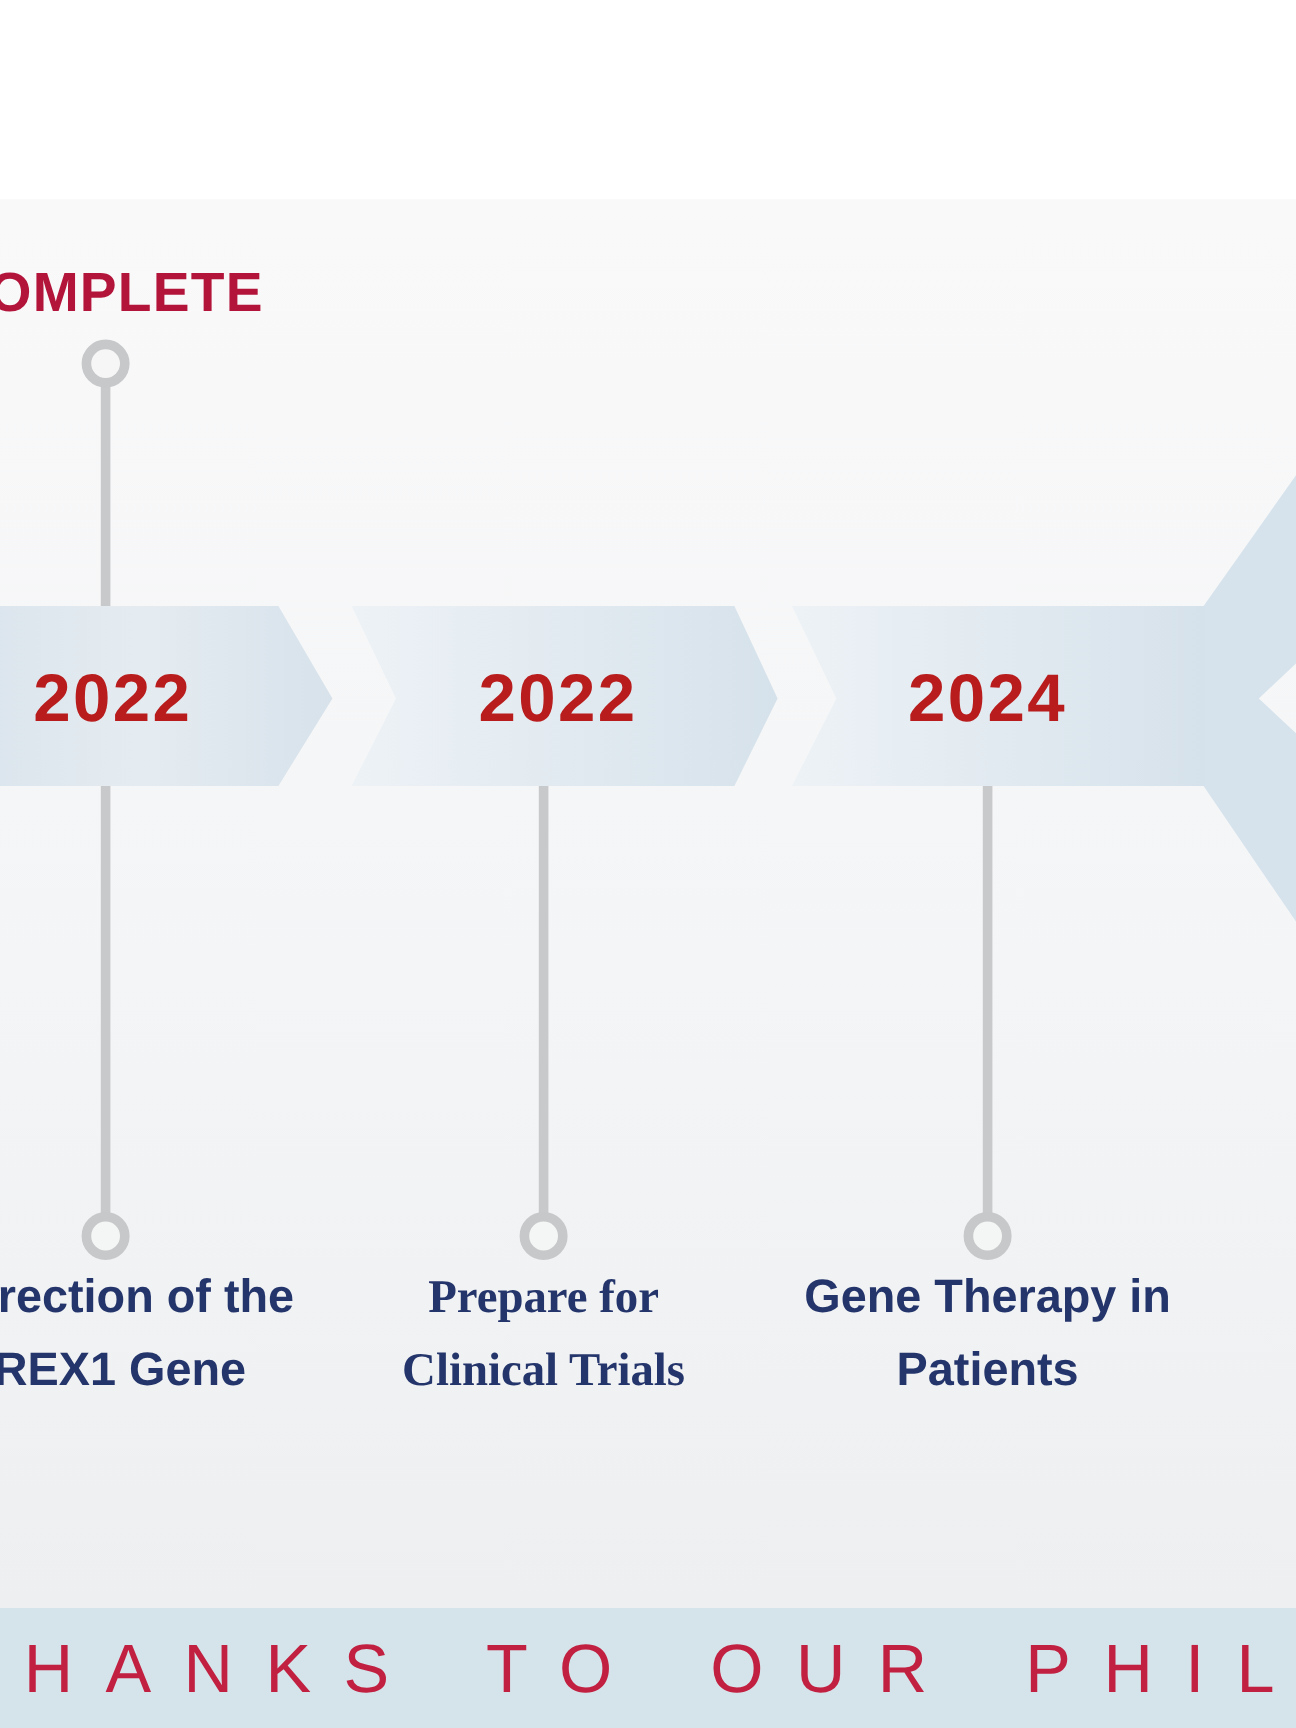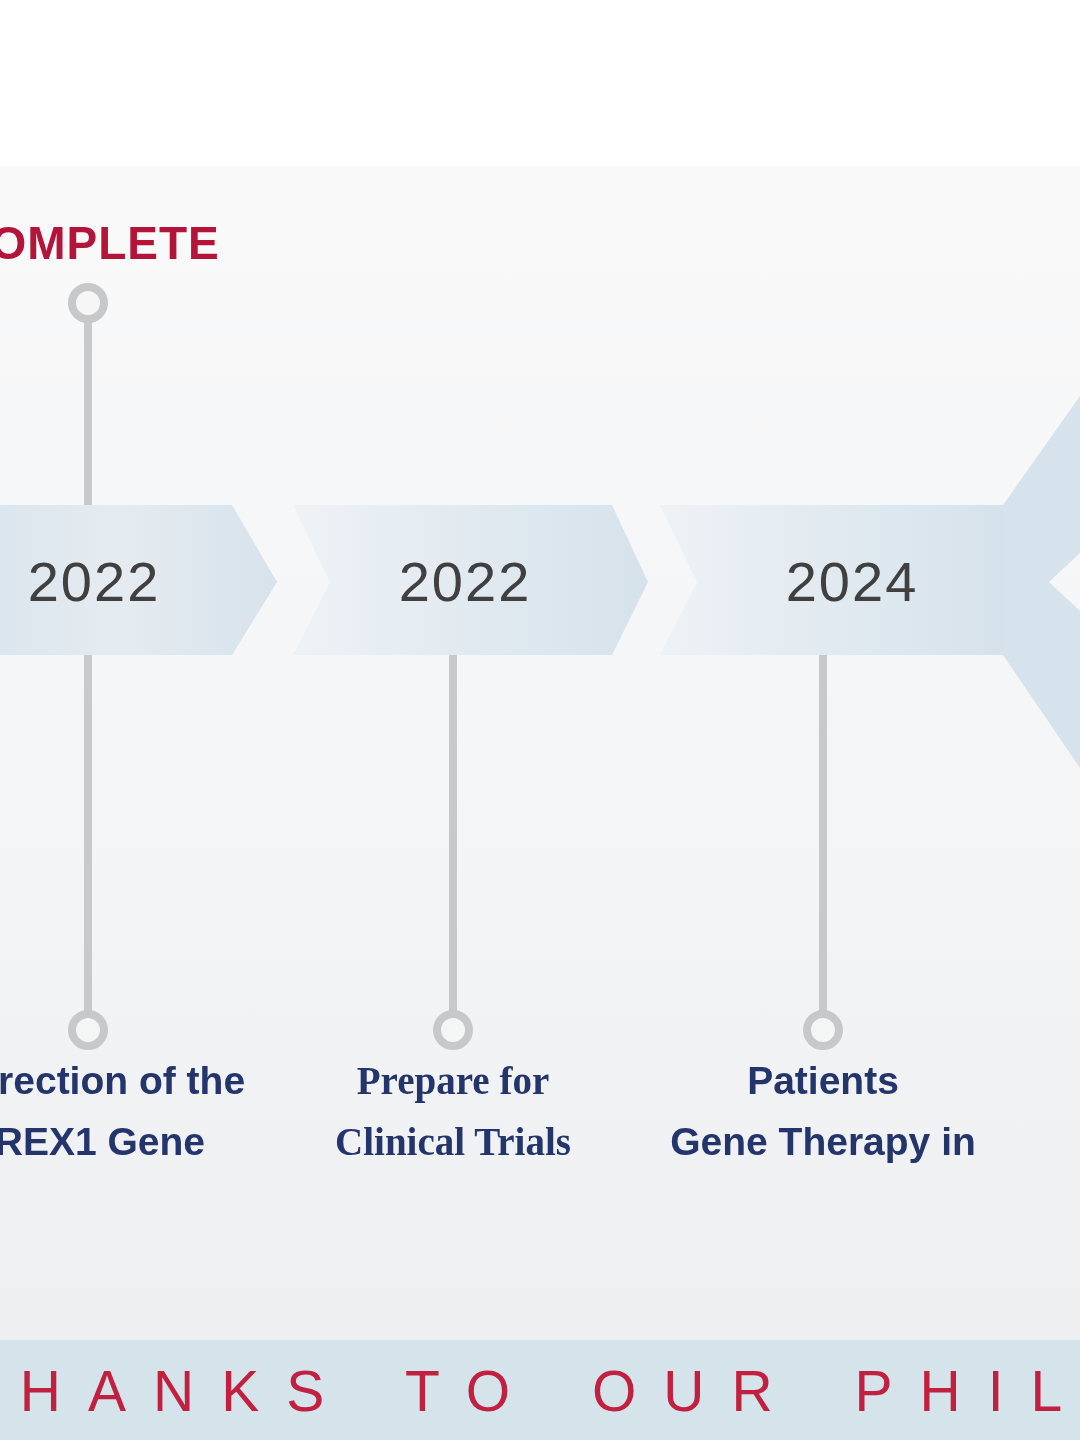--- a/index.html
+++ b/index.html
@@ -33,27 +33,27 @@
     font-size: 46px; line-height: 48px;
     font-weight: 700;
     letter-spacing: 1px;
     color: #b3143a;
   }
   .year {
     position: absolute;
     transform: translate(-50%, -50%);
     white-space: nowrap;
     font-size: 56px;
-    font-weight: 400;
+    font-weight: 700;
     letter-spacing: 2px;
-    color: #404040;
+    color: #b91c1c;
   }
   .year.y2022 { left: 94px;  top: 581px; }
   .year.y2023 { left: 465px; top: 581px; }
-  .year.y2024 { left: 852px; top: 581px; text-align: center; }
+  .year.y2024 { left: 823px; top: 581px; text-align: center; }
   .desc {
     position: absolute;
     top: 1050px;
     width: 440px;
     text-align: center;
     font-size: 39px;
     line-height: 61px;
     font-weight: 700;
     color: #24356b;
   }
@@ -123,19 +123,19 @@
 
 <div class="desc d1">
   <div>Correction of the</div>
   <div>TREX1 Gene</div>
 </div>
 <div class="desc d2">
   <div>Prepare for</div>
   <div>Clinical Trials</div>
 </div>
 <div class="desc d3">
+  <div>Gene Therapy in</div>
   <div>Patients</div>
-  <div>Gene Therapy in</div>
 </div>
 
 <div class="banner">
   <div class="banner-text">THANKS TO OUR PHILANTHROPIC PARTNERS</div>
 </div>
 
 </body></html>

